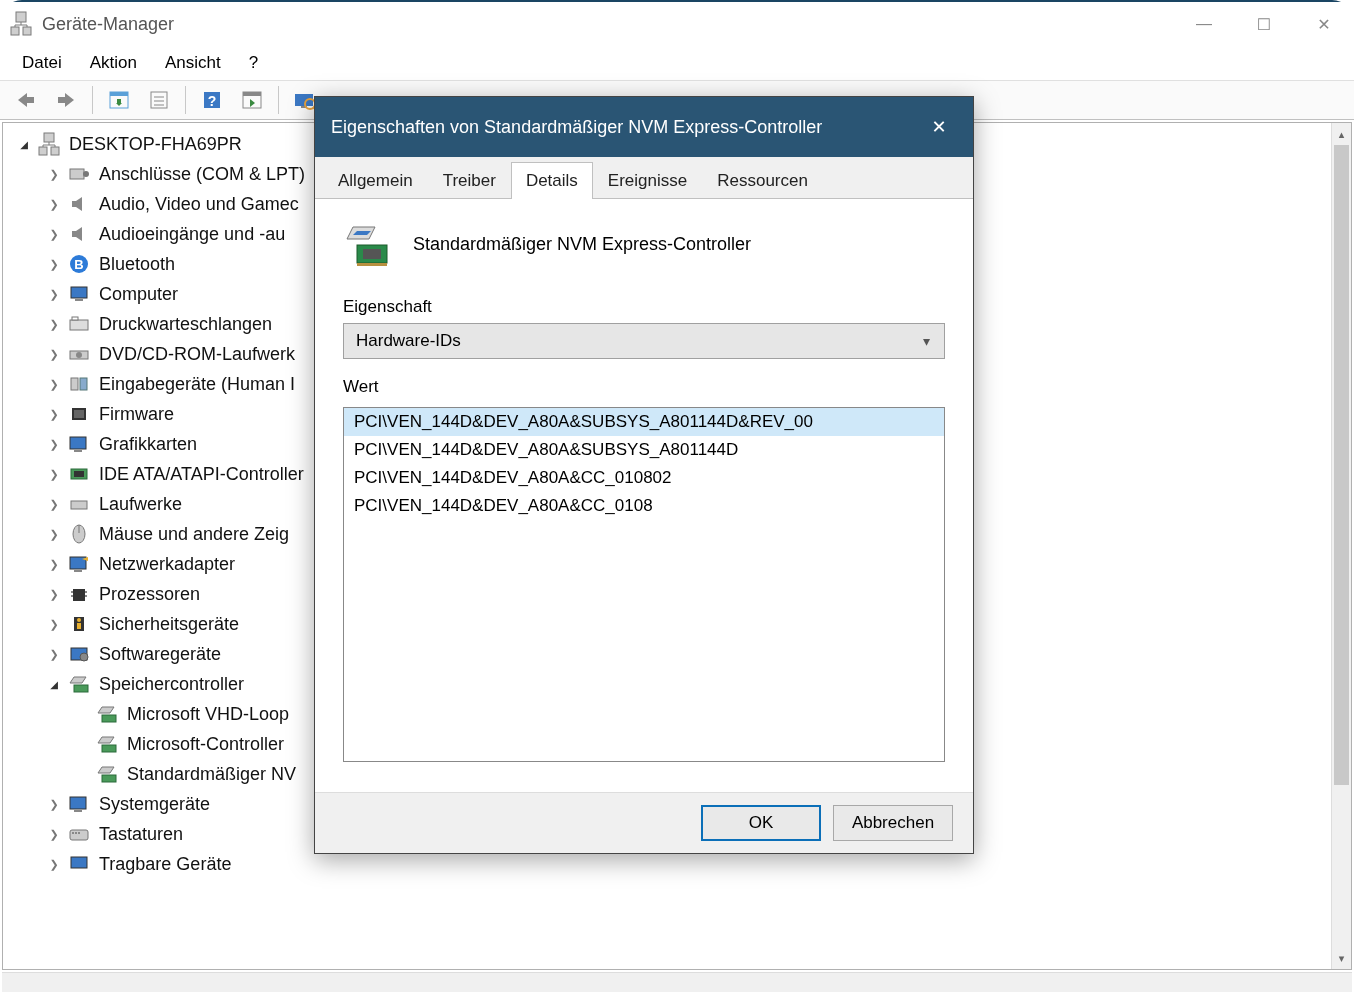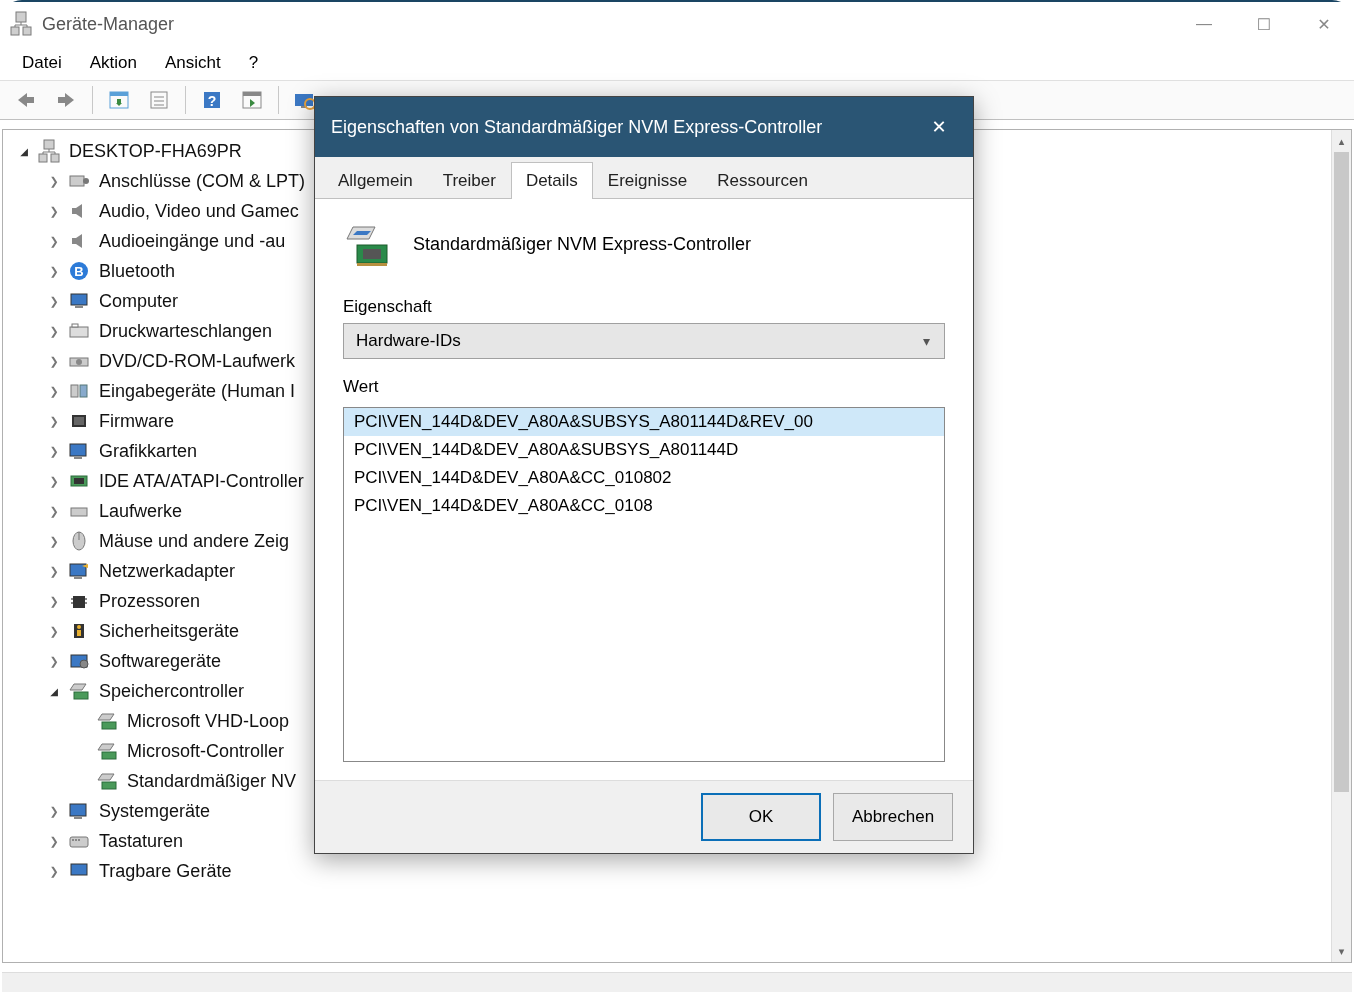--- a/index.html
+++ b/index.html
@@ -62,21 +62,21 @@
 }
 .tb-btn {
   width: 36px; height: 30px;
   display:flex; align-items:center; justify-content:center;
   margin: 0 2px;
 }
 .tb-sep { width:1px; height:28px; background:#c8c8c8; margin: 0 6px; }
 .content {
   flex:1;
   border: 1px solid #b0b0b0;
-  margin: 9px 2px;
+  margin: 2px 2px;
   display:flex;
   overflow: hidden;
   position: relative;
 }
 .tree {
   flex: 1;
   padding: 6px 0 0 4px;
   font-size: 18px;
   color: #111;
   overflow: hidden;
@@ -215,21 +215,21 @@
 .dialog-buttons {
   background:#f0f0f0;
   border-top:1px solid #ddd;
   padding: 12px 20px;
   display:flex;
   justify-content:flex-end;
   gap: 12px;
 }
 .btn {
   min-width: 120px;
-  height: 48px;
+  height: 36px;
   border: 1px solid #a8a8a8;
   background: #e9e9e9;
   font-size: 17px;
   display:flex; align-items:center; justify-content:center;
 }
 .btn.primary {
   border: 2px solid #0b6fb8;
   background: #e9e9e9;
 }
 </style>

